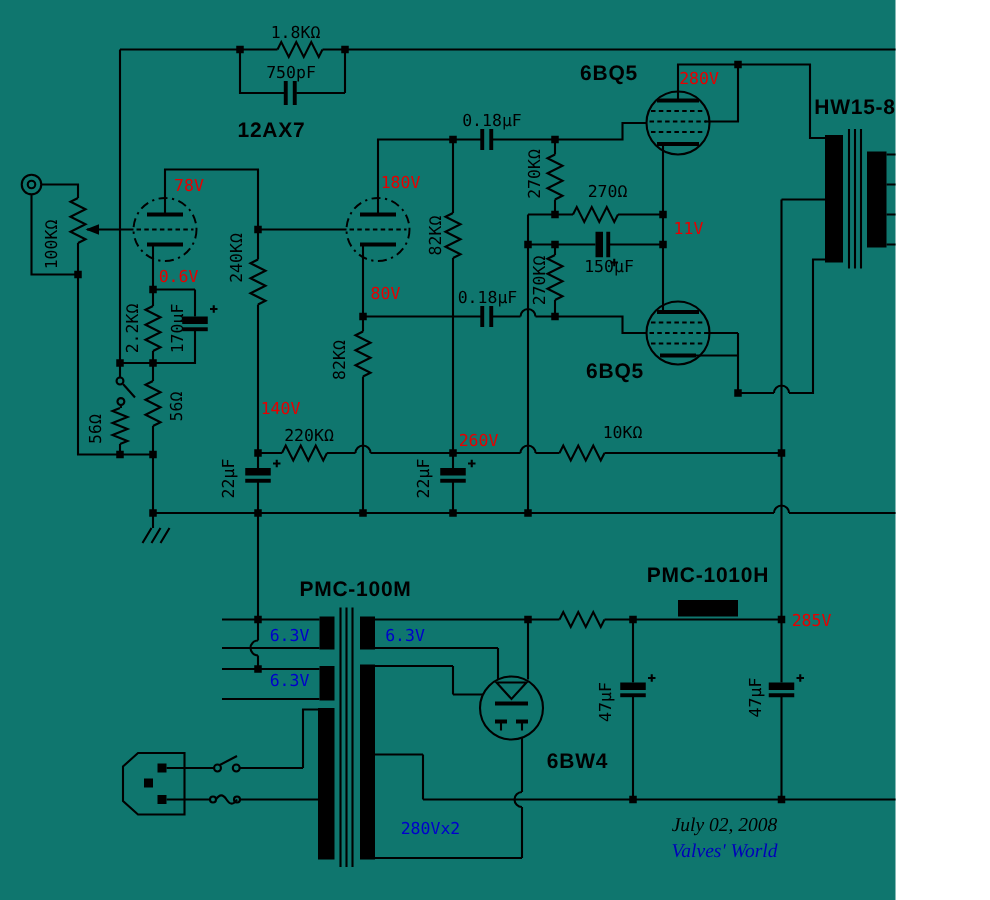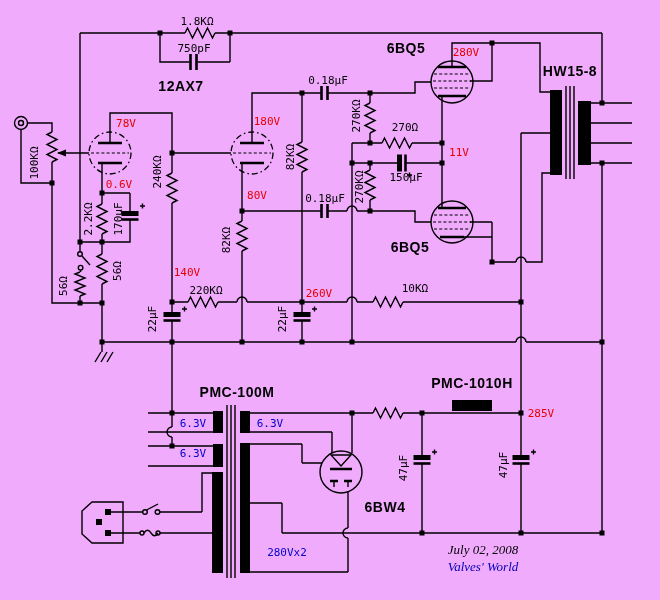--- a/index.html
+++ b/index.html
@@ -1,16 +1,16 @@
 <!DOCTYPE html>
 <html><head>
 <meta charset="utf-8">
 <style>
   html,body{margin:0;padding:0;background:#fff;}
-  .stage{position:relative;width:660px;height:600px;background:#f0abfc;overflow:hidden;}
+  .stage{position:relative;width:597px;height:600px;background:#0f766e;overflow:hidden;}
   svg{display:block;}
   .wire{stroke:#000;stroke-width:1.4;fill:none;}
   .thick{stroke:#000;stroke-width:2.6;fill:none;}
   .dash{stroke:#000;stroke-width:1.2;fill:none;stroke-dasharray:3 2.2;}
   .envd{stroke:#000;stroke-width:1.3;fill:none;stroke-dasharray:6 3 1.5 3;}
   .env{stroke:#000;stroke-width:1.4;fill:none;}
   .bar{fill:#000;stroke:none;}
   .dot{fill:#000;stroke:none;}
   .lbl{font:11px "DejaVu Sans Mono", monospace;fill:#000;}
   .vlt{font:11px "DejaVu Sans Mono", monospace;fill:#e60000;}

